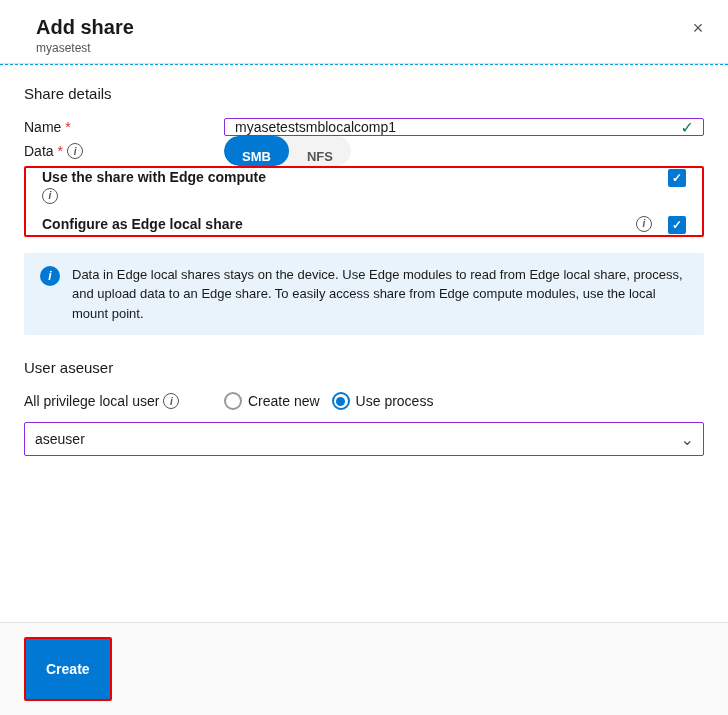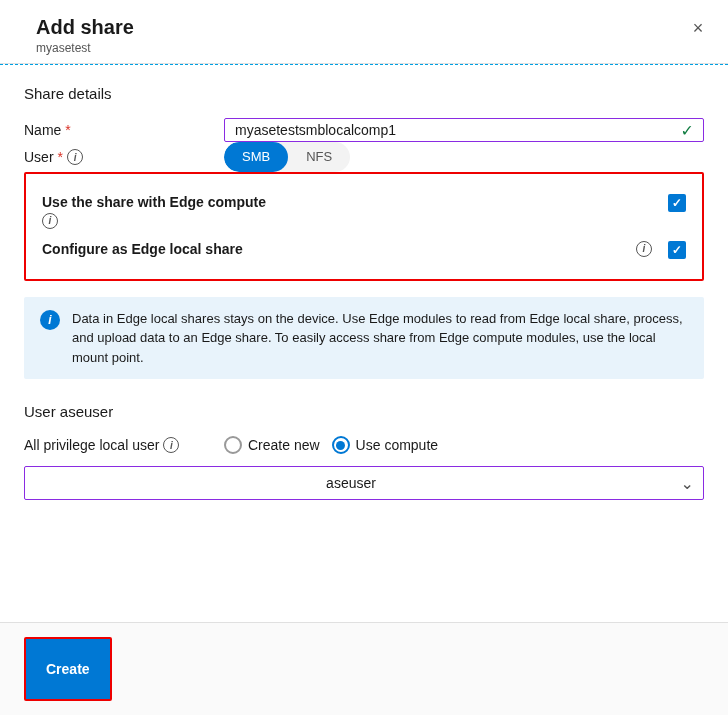--- a/index.html
+++ b/index.html
@@ -96,21 +96,21 @@
       font-weight: bold;
       cursor: pointer;
       flex-shrink: 0;
     }
     .text-input-wrapper {
       flex: 1;
       position: relative;
     }
     .text-input-wrapper input {
       width: 100%;
-      height: 24px;
+      height: 18px;
       border: 1.5px solid #8a2be2;
       border-radius: 2px;
       padding: 0 36px 0 10px;
       font-size: 14px;
       color: #1a1a1a;
       outline: none;
     }
     .input-check {
       position: absolute;
       right: 10px;
@@ -121,39 +121,39 @@
     }
     .toggle-group {
       display: flex;
       align-items: center;
       background: #f3f3f3;
       border-radius: 20px;
       overflow: hidden;
       height: 30px;
     }
     .toggle-option {
-      padding: 0 18px;
+      padding: 6px 18px;
       height: 30px;
       line-height: 30px;
       font-size: 13px;
       cursor: pointer;
-      font-weight: 400;
+      font-weight: 700;
     }
     .toggle-option.active {
       background: #0078d4;
       color: #fff;
       border-radius: 20px;
     }
     .toggle-option.inactive {
       color: #555;
     }
     .edge-box {
       border: 2px solid #e00;
       border-radius: 2px;
-      padding: 20px 16px;
+      padding: 1px 16px;
       margin-bottom: 16px;
     }
     .edge-row {
       display: flex;
       align-items: flex-start;
       margin-bottom: 12px;
     }
     .edge-row:last-child {
       margin-bottom: 0;
       justify-content: flex-end;
@@ -254,21 +254,20 @@
       height: 34px;
       border: 1.5px solid #8a2be2;
       border-radius: 2px;
       padding: 0 36px 0 10px;
       font-size: 14px;
       color: #1a1a1a;
       background: #fff;
       appearance: none;
       outline: none;
       cursor: pointer;
-      text-align: center;
     }
     .select-arrow {
       position: absolute;
       right: 10px;
       top: 50%;
       transform: translateY(-50%);
       pointer-events: none;
       color: #555;
       font-size: 16px;
     }
@@ -315,21 +314,21 @@
         <span class="required-star">*</span>
       </div>
       <div class="text-input-wrapper">
         <input type="text" value="myasetestsmblocalcomp1" style="">
         <span class="input-check">✓</span>
       </div>
     </div>
 
     <div class="form-row">
       <div class="form-label">
-        <span>User</span>
+        <span>Data</span>
         <span class="required-star">*</span>
         <span class="info-icon">i</span>
       </div>
       <div class="toggle-group">
         <div class="toggle-option active">SMB</div>
         <div class="toggle-option inactive">NFS</div>
       </div>
     </div>
 
     <div class="edge-box">
@@ -369,21 +368,21 @@
 
         <div class="radio-option">
           <div class="radio-circle"></div>
           <span class="radio-label">Create new</span>
         </div>
 
         <div class="radio-option">
           <div class="radio-circle selected">
             <div class="radio-dot"></div>
           </div>
-          <span class="radio-label">Use compute</span>
+          <span class="radio-label">Use process</span>
         </div>
       </div>
     </div>
 
     <div class="select-wrapper">
       <select>
         <option>aseuser</option>
       </select>
       <span class="select-arrow">⌄</span>
     </div>

